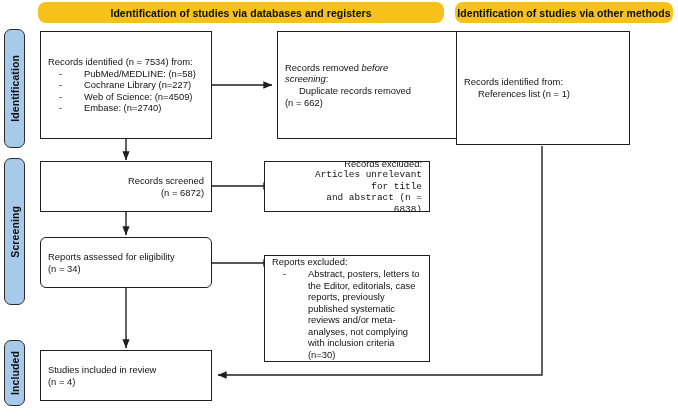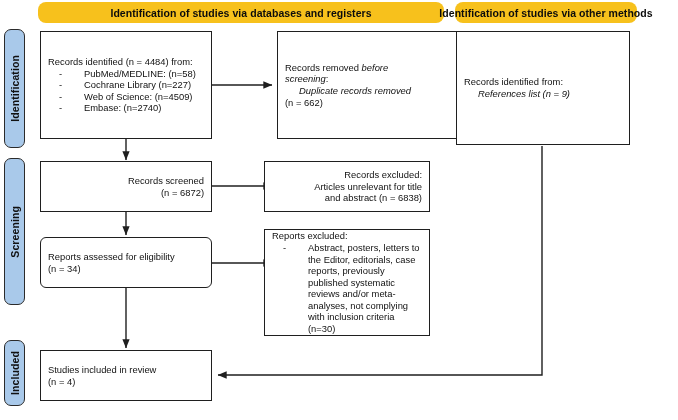--- a/index.html
+++ b/index.html
@@ -73,22 +73,22 @@
   .pbox .inner {
     width: 100%;
     padding: 0 7px;
   }
   .pbox .line {
     font-size: 9.4px;
     line-height: 11.6px;
     color: #111111;
     white-space: pre-wrap;
   }
-  .pbox .line.indent1 { padding-left: 22px; }
-  .pbox .line.indent2 { padding-left: 14px; font-style: italic; }
+  .pbox .line.indent1 { padding-left: 22px; font-family: Liberation Mono, monospace; }
+  .pbox .line.indent2 { padding-left: 14px; }
   .pbox .ital { font-style: italic; }
 
   
   .bullet {
     display: flex;
     font-size: 9.4px;
     line-height: 11.6px;
     color: #111111;
   }
   .bullet .dash {
@@ -145,27 +145,27 @@
   <div class="phase-label" style="left:4px; top:158px; width:21px; height:147px;">
     <span>Screening</span>
   </div>
   <div class="phase-label" style="left:4px; top:340px; width:21px; height:66px;">
     <span>Included</span>
   </div>
 
   <div class="banner" style="left:38px; top:2px; width:406px; height:21px;">
     <span>Identification of studies via databases and registers</span>
   </div>
-  <div class="banner" style="left:455px; top:2px; width:182px; height:21px;">
+  <div class="banner" style="left:455px; top:2px; width:218px; height:21px;">
     <span>Identification of studies via other methods</span>
   </div>
 
   <div class="pbox" style="left:40px; top:31px; width:172px; height:108px;">
     <div class="inner">
-      <div class="line">Records identified (n = 4484) from:</div>
+      <div class="line">Records identified (n = 7534) from:</div>
       <div class="bullet">
         <span class="dash">-</span>
         <span class="btext">PubMed/MEDLINE: (n=58)</span>
       </div>
       <div class="bullet">
         <span class="dash">-</span>
         <span class="btext">Cochrane Library (n=227)</span>
       </div>
       <div class="bullet">
         <span class="dash">-</span>
@@ -183,21 +183,21 @@
       <div class="line"><span>Records removed </span><span class="ital">before</span></div>
       <div class="line"><span class="ital">screening</span><span>:</span></div>
       <div class="line indent2">Duplicate records removed</div>
       <div class="line">(n = 662)</div>
     </div>
   </div>
 
   <div class="pbox" style="left:456px; top:31px; width:174px; height:114px;">
     <div class="inner">
       <div class="line">Records identified from:</div>
-      <div class="line indent2">References list (n = 9)</div>
+      <div class="line indent2">References list (n = 1)</div>
     </div>
   </div>
 
   <div class="pbox" style="left:40px; top:161px; width:172px; height:51px;text-align:right;">
     <div class="inner">
       <div class="line">Records screened</div>
       <div class="line">(n = 6872)</div>
     </div>
   </div>
 
@@ -209,21 +209,21 @@
     </div>
   </div>
 
   <div class="pbox" style="left:40px; top:237px; width:172px; height:51px;border-radius:6px;">
     <div class="inner">
       <div class="line">Reports assessed for eligibility</div>
       <div class="line">(n = 34)</div>
     </div>
   </div>
 
-  <div class="pbox" style="left:264px; top:229px; width:166px; height:107px;">
+  <div class="pbox" style="left:264px; top:255px; width:166px; height:107px;">
     <div class="inner">
       <div class="line">Reports excluded:</div>
       <div class="bullet">
         <span class="dash">-</span>
         <span class="btext">Abstract, posters, letters to the Editor, editorials, case reports, previously published systematic reviews and/or meta-analyses, not complying with inclusion criteria  (n=30)</span>
       </div>
     </div>
   </div>
 
   <div class="pbox" style="left:40px; top:350px; width:172px; height:51px;">

